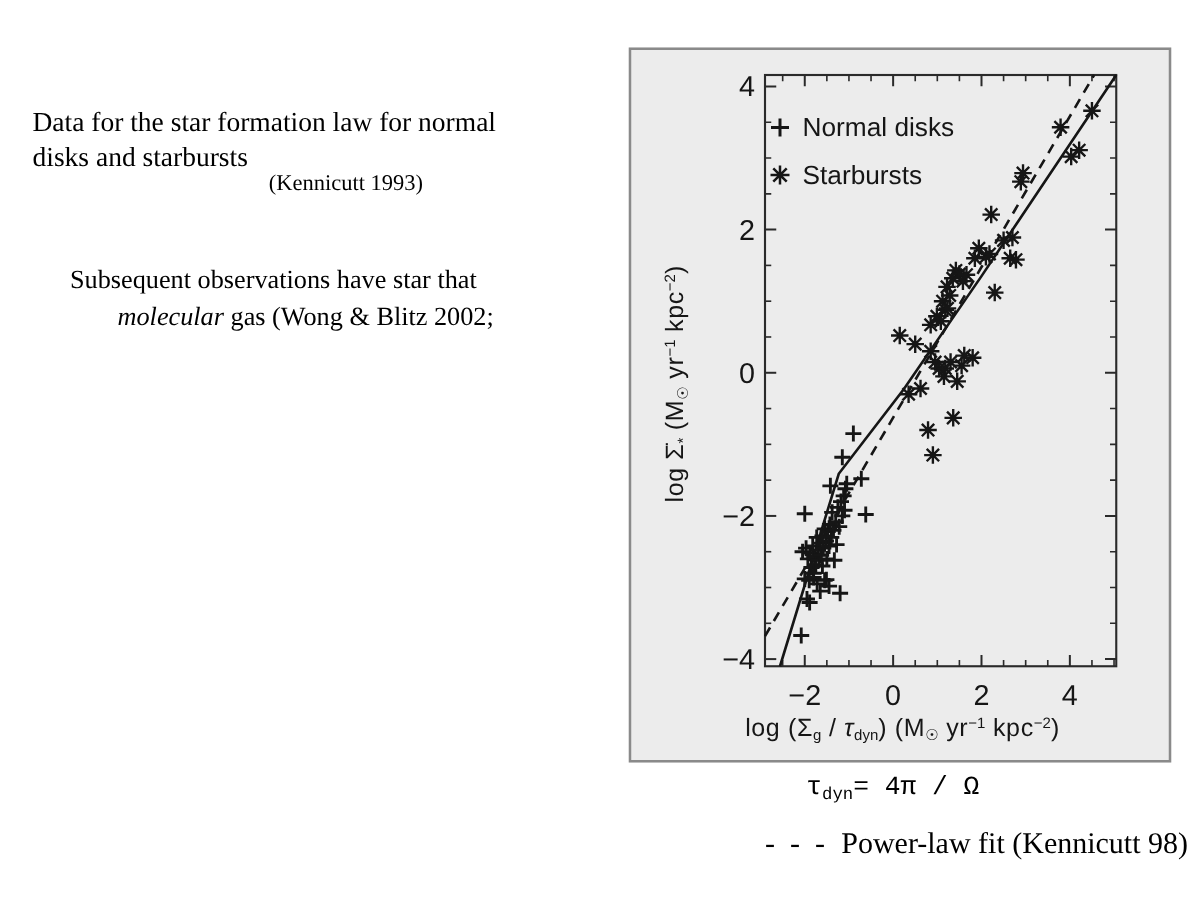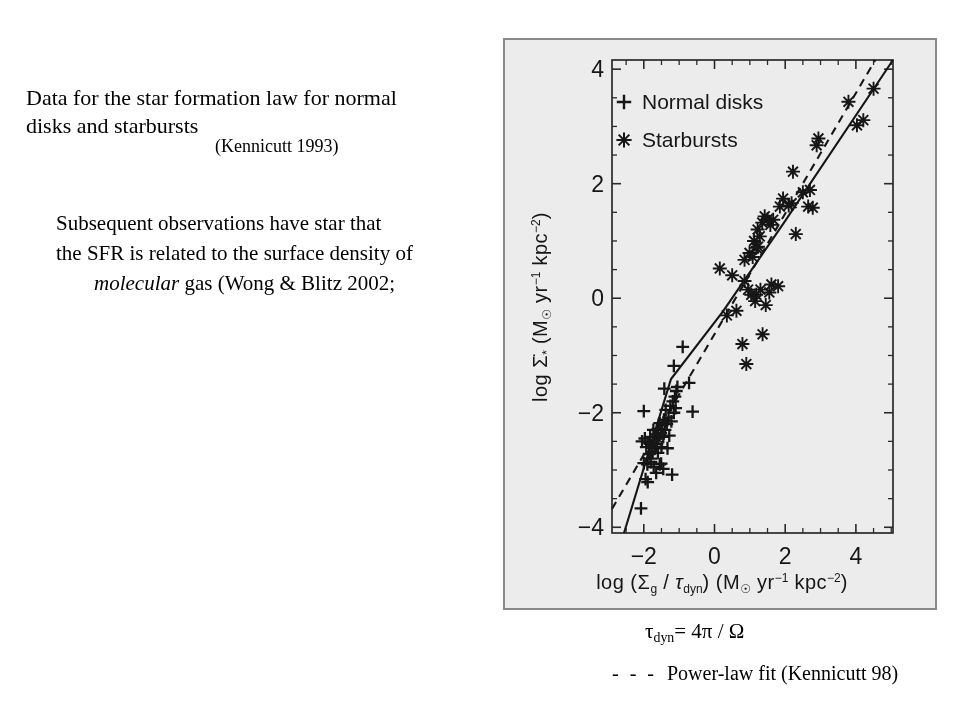--- a/index.html
+++ b/index.html
@@ -22,41 +22,40 @@
     letter-spacing:0.5px;white-space:nowrap;
   }
   .axis-label span{white-space:pre;}
   .axis-label sub{font-size:0.60em;vertical-align:-0.30em;letter-spacing:0;}
   .axis-label sup{font-size:0.60em;vertical-align:0.55em;letter-spacing:0;}
   .y-axis-label{
     left:-202px;top:253px;width:480px;height:28px;text-align:center;
     transform:rotate(-90deg);
   }
   .x-axis-label{left:4px;right:0;top:531px;text-align:center;}
-  .tau-caption{position:absolute;left:645px;top:619px;font-size:21px;}
+  .tau-caption{position:absolute;left:645px;top:619px;font-size:21px;font-family:Liberation Mono, monospace;}
   .tau-caption sub{font-size:0.66em;vertical-align:-0.30em;}
   .tau-caption span{white-space:pre;}
-  .fit-caption{position:absolute;left:612px;top:662px;font-size:20px;font-family:Liberation Serif, serif;}
+  .fit-caption{position:absolute;left:612px;top:662px;font-size:24px;font-family:Liberation Serif, serif;}
   .fit-caption .dashes{letter-spacing:3px;white-space:pre;}
   .fit-caption .lbl{margin-left:10px;}
 </style>
 </head>
 <body>
 
 <div class="slide">
 
   <div class="title-block">
     <div>Data for the star formation law for normal</div>
     <div>disks and starbursts</div>
   </div>
   <div class="attribution">(Kennicutt 1993)</div>
 
   <div class="paragraph">
     <div>Subsequent observations have star that</div>
-    <div>the SFR is related to the surface density of</div>
     <div><span class="em">molecular</span><span> gas (Wong &amp; Blitz 2002;</span></div>
   </div>
 
   <div class="figure-panel">
     <svg id="chart" width="430" height="568" viewBox="0 0 430 568">
         <g>
           <rect x="107" y="20" width="281" height="473" fill="none" stroke="#2a2a2a" stroke-width="1.7"></rect>
         </g>
         <g>
           <line x1="138.81132075471697" y1="493" x2="138.81132075471697" y2="484" stroke="#2a2a2a" stroke-width="1.6"></line>

